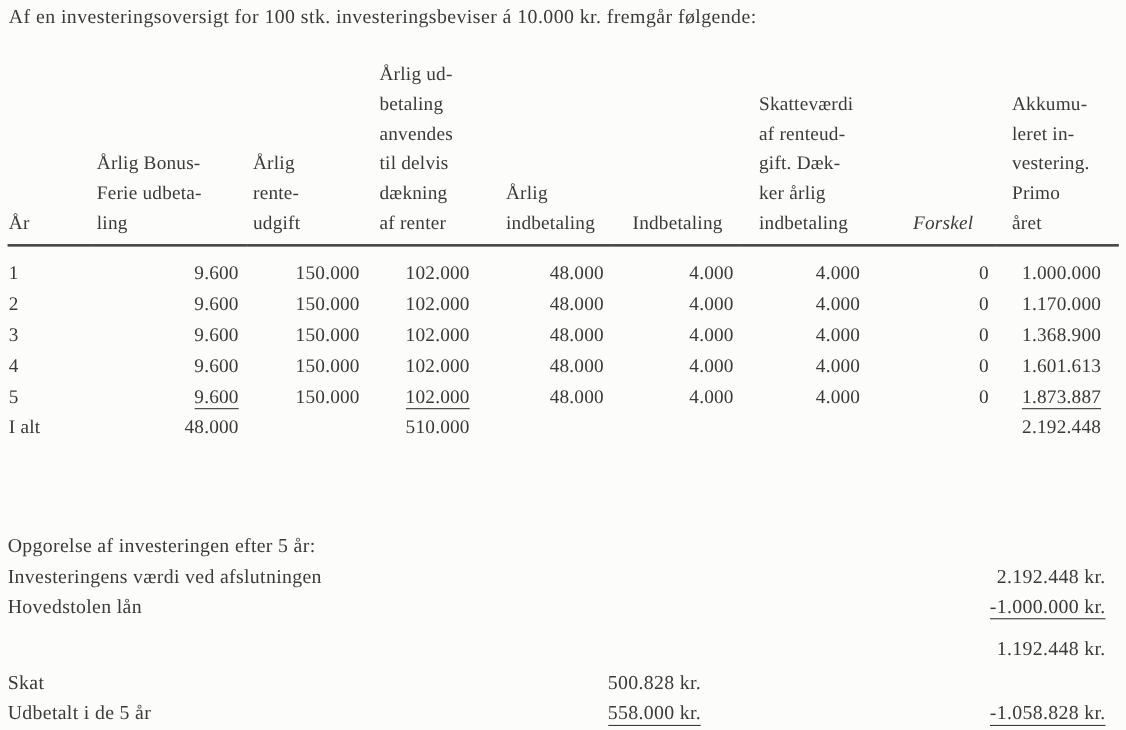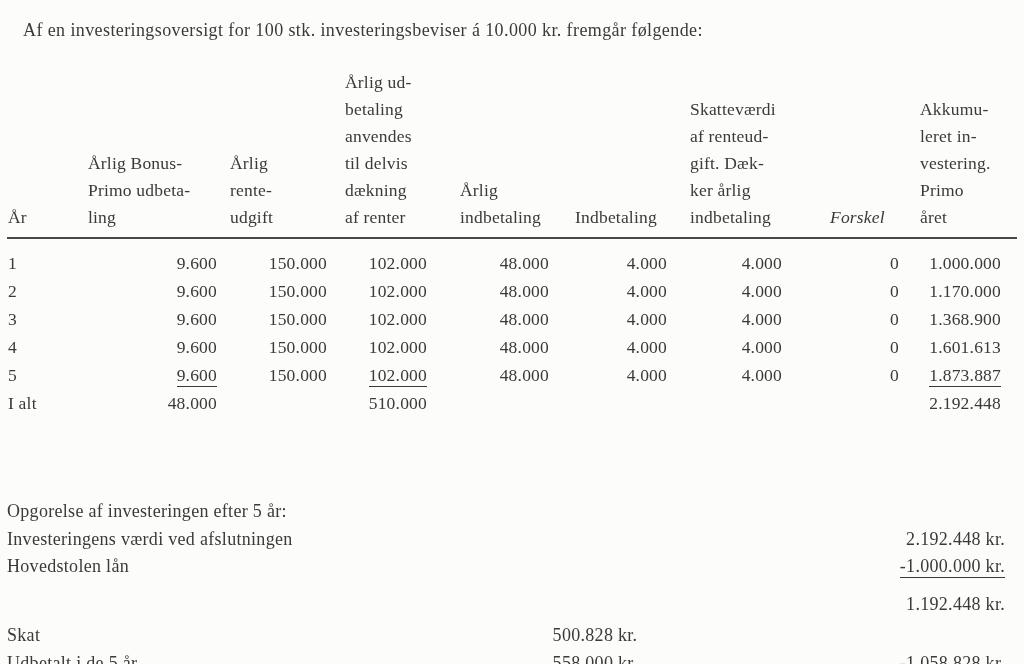--- a/index.html
+++ b/index.html
@@ -5,21 +5,21 @@
   html,body{margin:0;padding:0;}
   body{
     width:1024px;height:664px;
     background:#fcfcfa;
     color:#3a3a3a;
     font-family:"Liberation Serif", "DejaVu Serif", serif;
     overflow:hidden;
   }
   .page{padding:4px 7px 0 7px;width:1010px;}
   .title{
-    margin:16px;
+    margin:1px;
     font-size:18px;
     letter-spacing:.4px;
     white-space:nowrap;
   }
   table{
     border-collapse:collapse;
     table-layout:fixed;
     width:1010px;
     margin-top:28px;
   }
@@ -79,21 +79,21 @@
         <col class="c4">
       <col class="c5">
         <col class="c6">
         <col class="c7">
         <col class="c8">
     </colgroup>
     <thead>
       <tr>
           <th class="c0">År</th>
           <th class="c1">Årlig Bonus-
-Primo udbeta-
+Ferie udbeta-
 ling</th>
           <th class="c2">Årlig
 rente-
 udgift</th>
           <th class="c3">Årlig ud-
 betaling
 anvendes
 til delvis
 dækning
 af renter</th>

